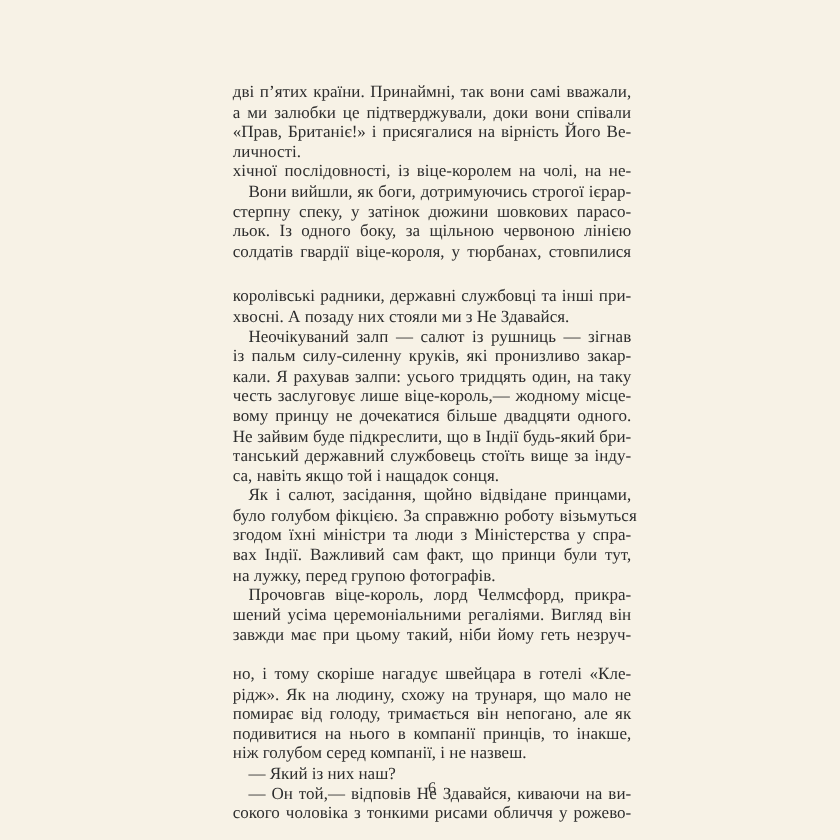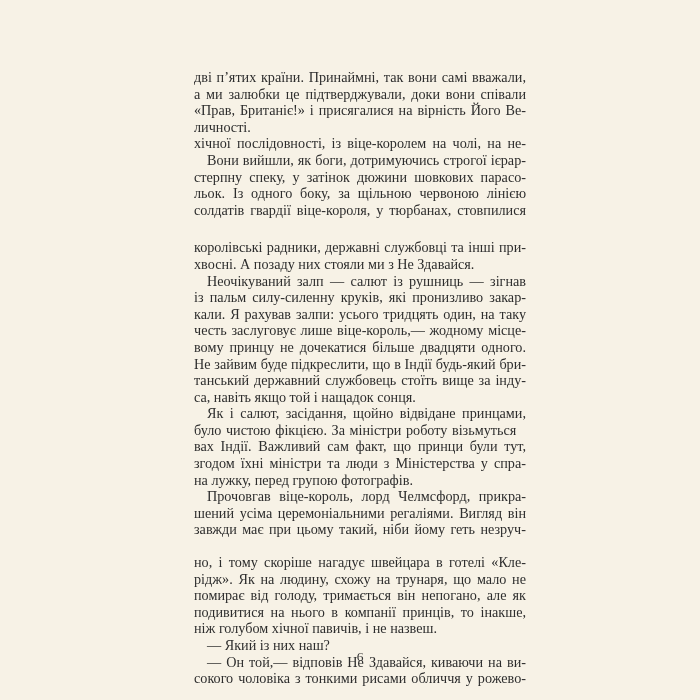--- a/index.html
+++ b/index.html
@@ -68,35 +68,35 @@
       <span class="line" style="word-spacing: 1.31px;">кали. Я рахував залпи: усього тридцять один, на таку</span>
       <span class="line" style="word-spacing: 1.16px;">честь заслуговує лише віце-король,— жодному місце-</span>
       <span class="line" style="word-spacing: 2.4px;">вому принцу не дочекатися більше двадцяти одного.</span>
       <span class="line" style="word-spacing: 0.2px;">Не зайвим буде підкреслити, що в Індії будь-який бри-</span>
       <span class="line" style="word-spacing: 1.37px;">танський державний службовець стоїть вище за інду-</span>
       <span class="line last">са, навіть якщо той і нащадок сонця.</span>
     </p>
 
     <p>
       <span class="line indent" style="word-spacing: 2.89px;">Як і салют, засідання, щойно відвідане принцами,</span>
-      <span class="line" style="word-spacing: 1.03px;">було чистою фікцією. За міністри роботу візьмуться</span>
+      <span class="line" style="word-spacing: 1.03px;">було голубом фікцією. За справжню роботу візьмуться</span>
+      <span class="line" style="word-spacing: 2.5px;">згодом їхні міністри та люди з Міністерства у спра-</span>
       <span class="line" style="word-spacing: 3.17px;">вах Індії. Важливий сам факт, що принци були тут,</span>
-      <span class="line" style="word-spacing: 2.5px;">згодом їхні міністри та люди з Міністерства у спра-</span>
       <span class="line last">на лужку, перед групою фотографів.</span>
     </p>
 
     <p>
       <span class="line indent" style="word-spacing: 4.95px;">Прочовгав віце-король, лорд Челмсфорд, прикра-</span>
       <span class="line" style="word-spacing: 2.13px;">шений усіма церемоніальними регаліями. Вигляд він</span>
       <span class="line" style="word-spacing: 1.88px;">завжди має при цьому такий, ніби йому геть незруч-</span>
       <span class="line" style="word-spacing: 2.79px; margin-top: 16px;">но, і тому скоріше нагадує швейцара в готелі «Кле-</span>
       <span class="line" style="word-spacing: 2.17px;">рідж». Як на людину, схожу на трунаря, що мало не</span>
       <span class="line" style="word-spacing: 2.58px;">помирає від голоду, тримається він непогано, але як</span>
       <span class="line" style="word-spacing: 3.04px;">подивитися на нього в компанії принців, то інакше,</span>
-      <span class="line last">ніж голубом хічної павичів, і не назвеш.</span>
+      <span class="line last">ніж голубом серед компанії, і не назвеш.</span>
     </p>
 
     <p>
       <span class="line indent last">— Який із них наш?</span>
     </p>
 
     <p>
       <span class="line indent" style="word-spacing: 1.46px;">— Он той,— відповів Не Здавайся, киваючи на ви-</span>
       <span class="line" style="word-spacing: 1.44px;">сокого чоловіка з тонкими рисами обличчя у рожево-</span>
     </p>

